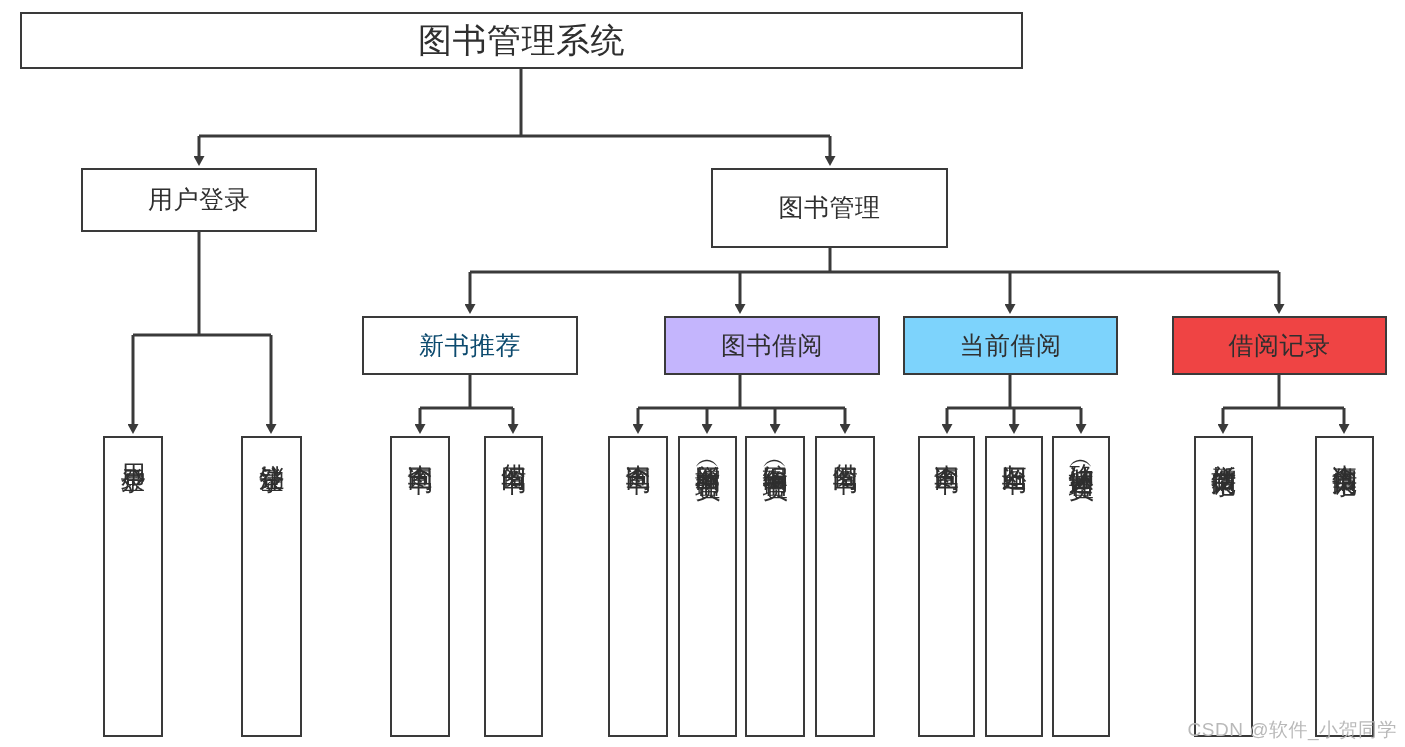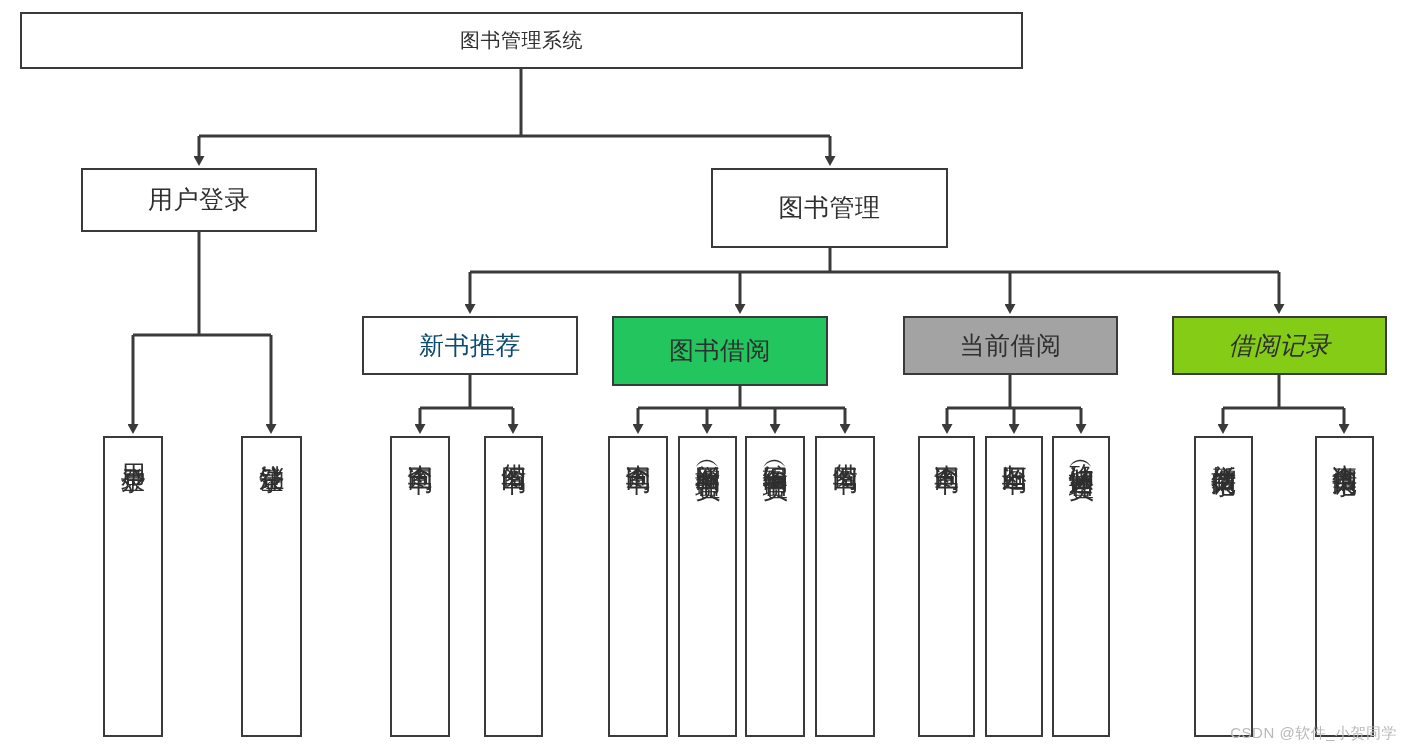--- a/index.html
+++ b/index.html
@@ -51,27 +51,27 @@
     justify-content: center;
     padding-top: 6px;
   }
   .node.vert .label {
     writing-mode: vertical-rl;
     text-orientation: upright;
     font-size: 25px;
     letter-spacing: 2px;
   }
   .node.root .label {
-    font-size: 20px;
+    font-size: 34px;
   }
   .watermark {
     position: absolute;
     right: 8px;
     bottom: 4px;
-    font-size: 15px;
+    font-size: 19px;
     color: #b9b9b9;
     letter-spacing: 0.5px;
     white-space: nowrap;
     user-select: none;
   }
 </style>
 </head>
 <body>
 
 <div id="stage">
@@ -133,27 +133,27 @@
   <div class="node horiz" style="left: 81px; top: 168px; width: 236px; height: 64px; border-color: rgb(58, 58, 58); background: rgb(255, 255, 255);">
     <span class="label" style="color: rgb(47, 47, 47);">用户登录</span>
   </div>
   <div class="node horiz" style="left: 711px; top: 168px; width: 237px; height: 80px; border-color: rgb(58, 58, 58); background: rgb(255, 255, 255);">
     <span class="label" style="color: rgb(47, 47, 47);">图书管理</span>
   </div>
 
   <div class="node horiz" style="left: 362px; top: 316px; width: 216px; height: 59px; border-color: rgb(58, 58, 58); background: rgb(255, 255, 255);">
     <span class="label" style="color: #0c4a6e;">新书推荐</span>
   </div>
-  <div class="node horiz" style="left: 612px; top: 316px; width: 216px; height: 70px; border-color: rgb(58, 58, 58); background: #22c55e;">
+  <div class="node horiz" style="left: 664px; top: 316px; width: 216px; height: 59px; border-color: rgb(58, 58, 58); background: #c4b5fd;">
     <span class="label" style="color: rgb(47, 47, 47);">图书借阅</span>
   </div>
-  <div class="node horiz" style="left: 903px; top: 316px; width: 215px; height: 59px; border-color: rgb(58, 58, 58); background: #a3a3a3;">
+  <div class="node horiz" style="left: 903px; top: 316px; width: 215px; height: 59px; border-color: rgb(58, 58, 58); background: #7dd3fc;">
     <span class="label" style="color: rgb(47, 47, 47);">当前借阅</span>
   </div>
-  <div class="node horiz" style="left: 1172px; top: 316px; width: 215px; height: 59px; border-color: rgb(58, 58, 58); background: #84cc16; font-style: italic;">
+  <div class="node horiz" style="left: 1172px; top: 316px; width: 215px; height: 59px; border-color: rgb(58, 58, 58); background: #ef4444;">
     <span class="label" style="color: rgb(47, 47, 47);">借阅记录</span>
   </div>
 
   <div class="node vert" style="left: 103px; top: 436px; width: 60px; height: 301px; border-color: rgb(58, 58, 58); background: rgb(255, 255, 255);">
     <span class="label" style="color: rgb(47, 47, 47);">用户登录</span>
   </div>
   <div class="node vert" style="left: 241px; top: 436px; width: 61px; height: 301px; border-color: rgb(58, 58, 58); background: rgb(255, 255, 255);">
     <span class="label" style="color: rgb(47, 47, 47);">注销登录</span>
   </div>
   <div class="node vert" style="left: 390px; top: 436px; width: 60px; height: 301px; border-color: rgb(58, 58, 58); background: rgb(255, 255, 255);">

